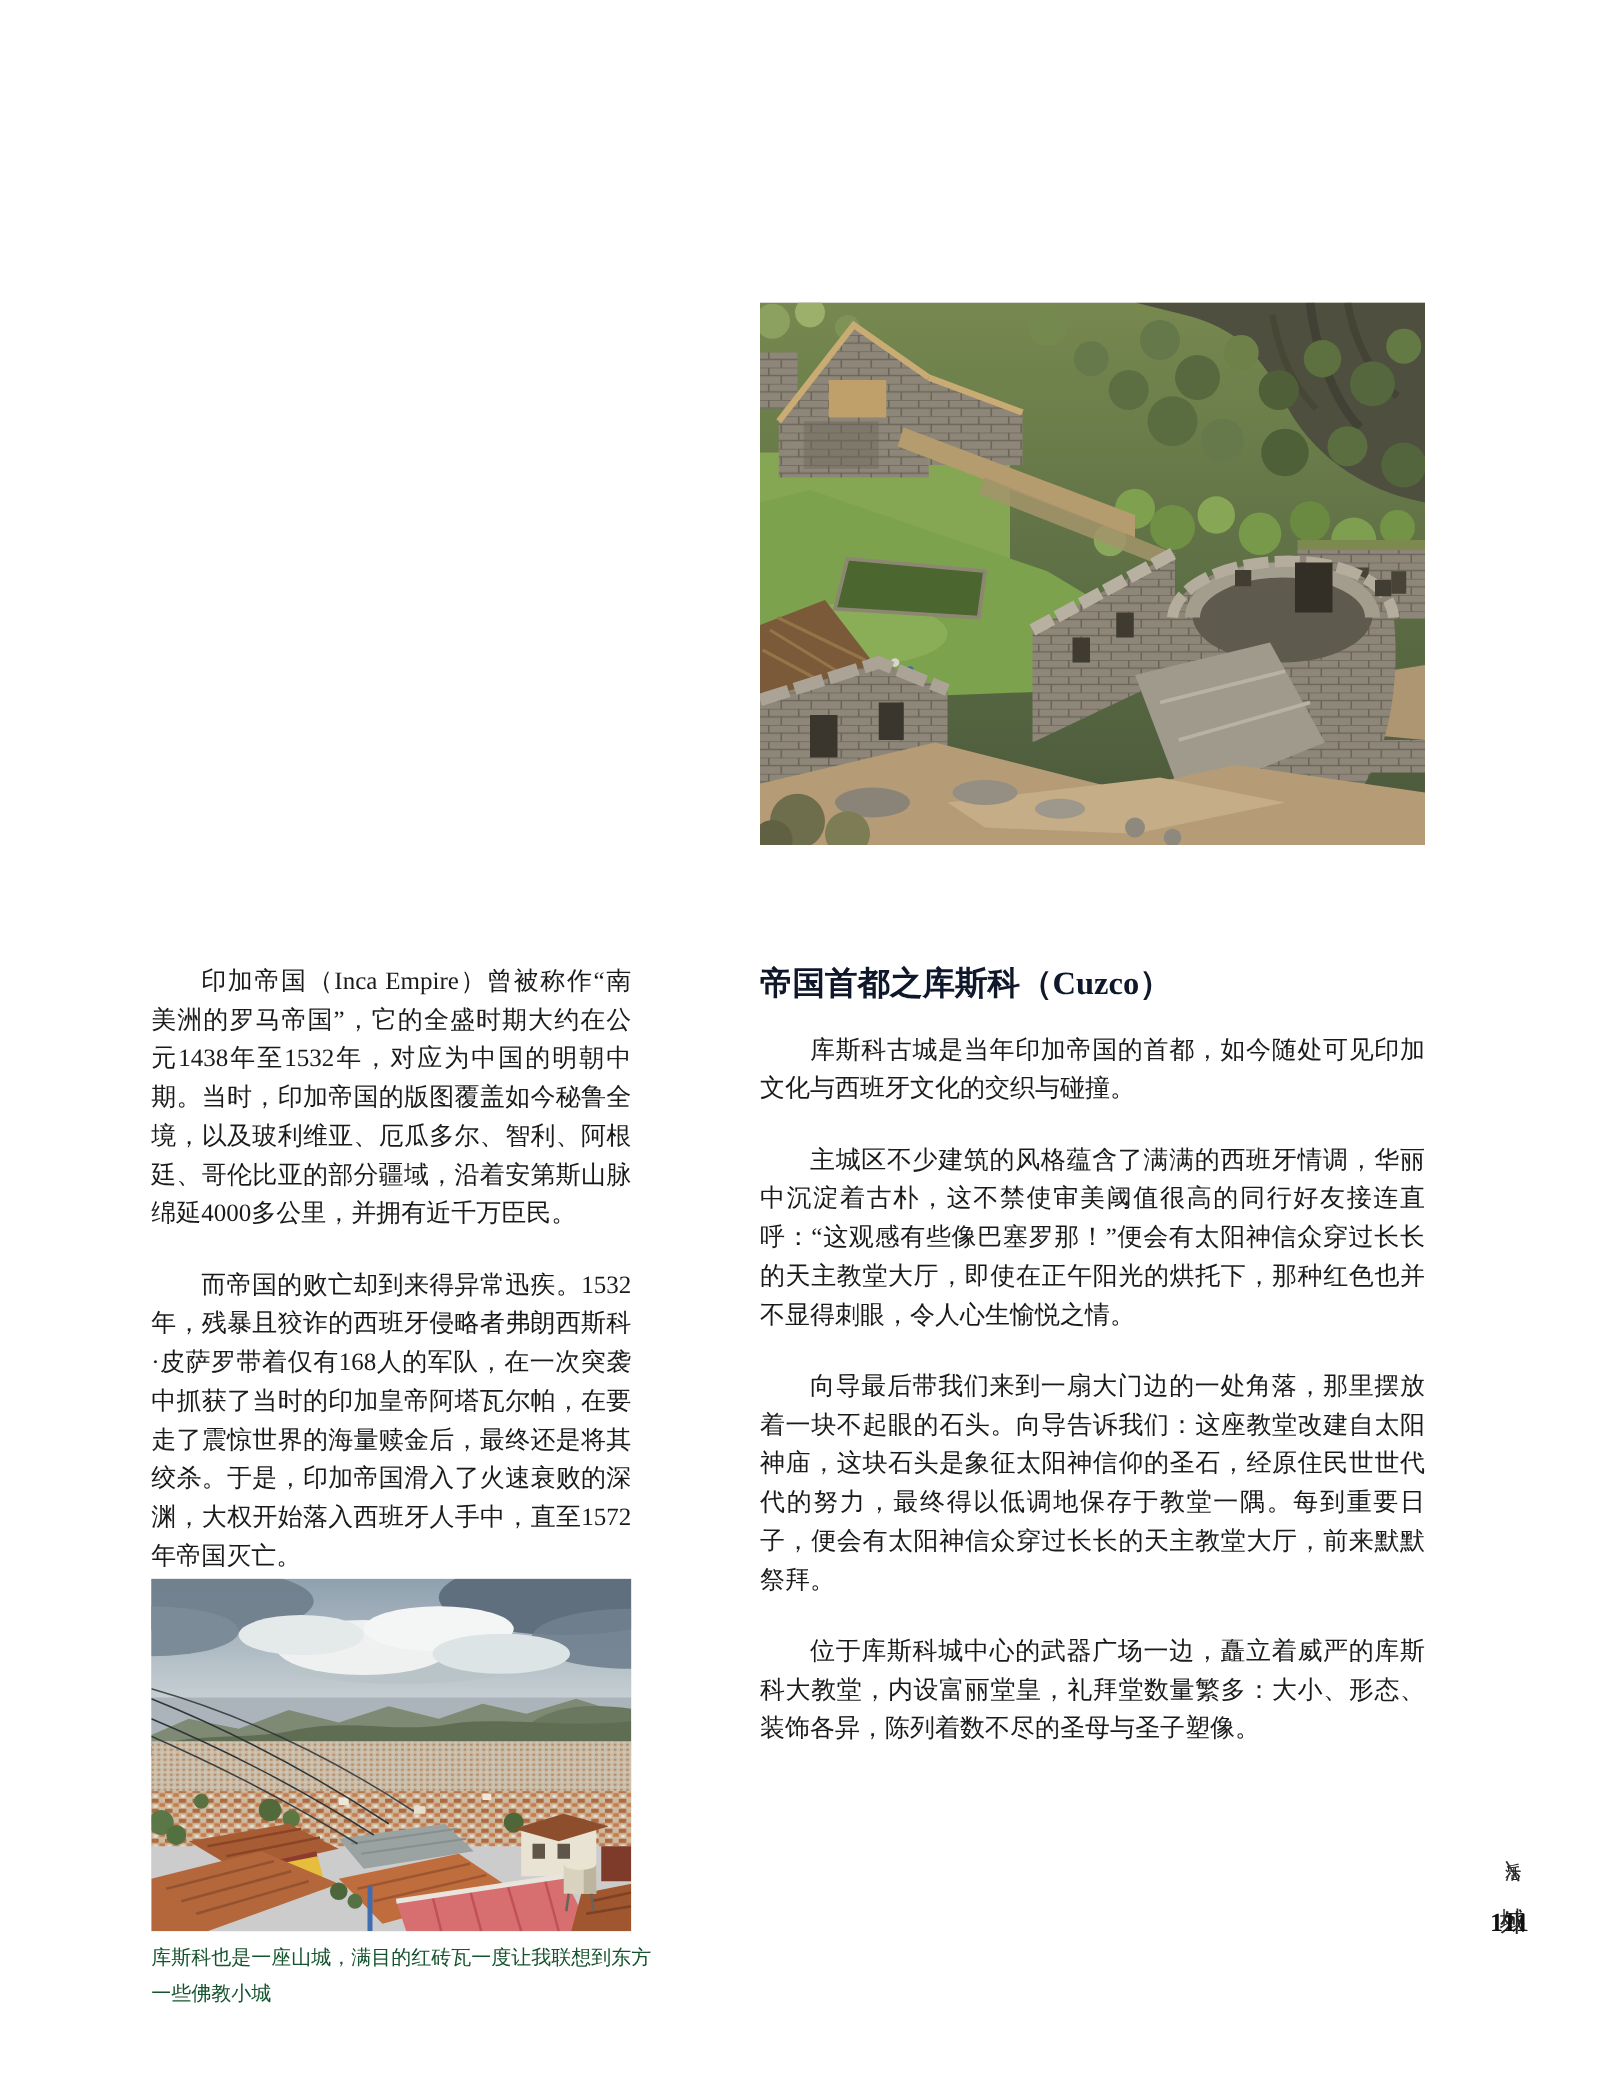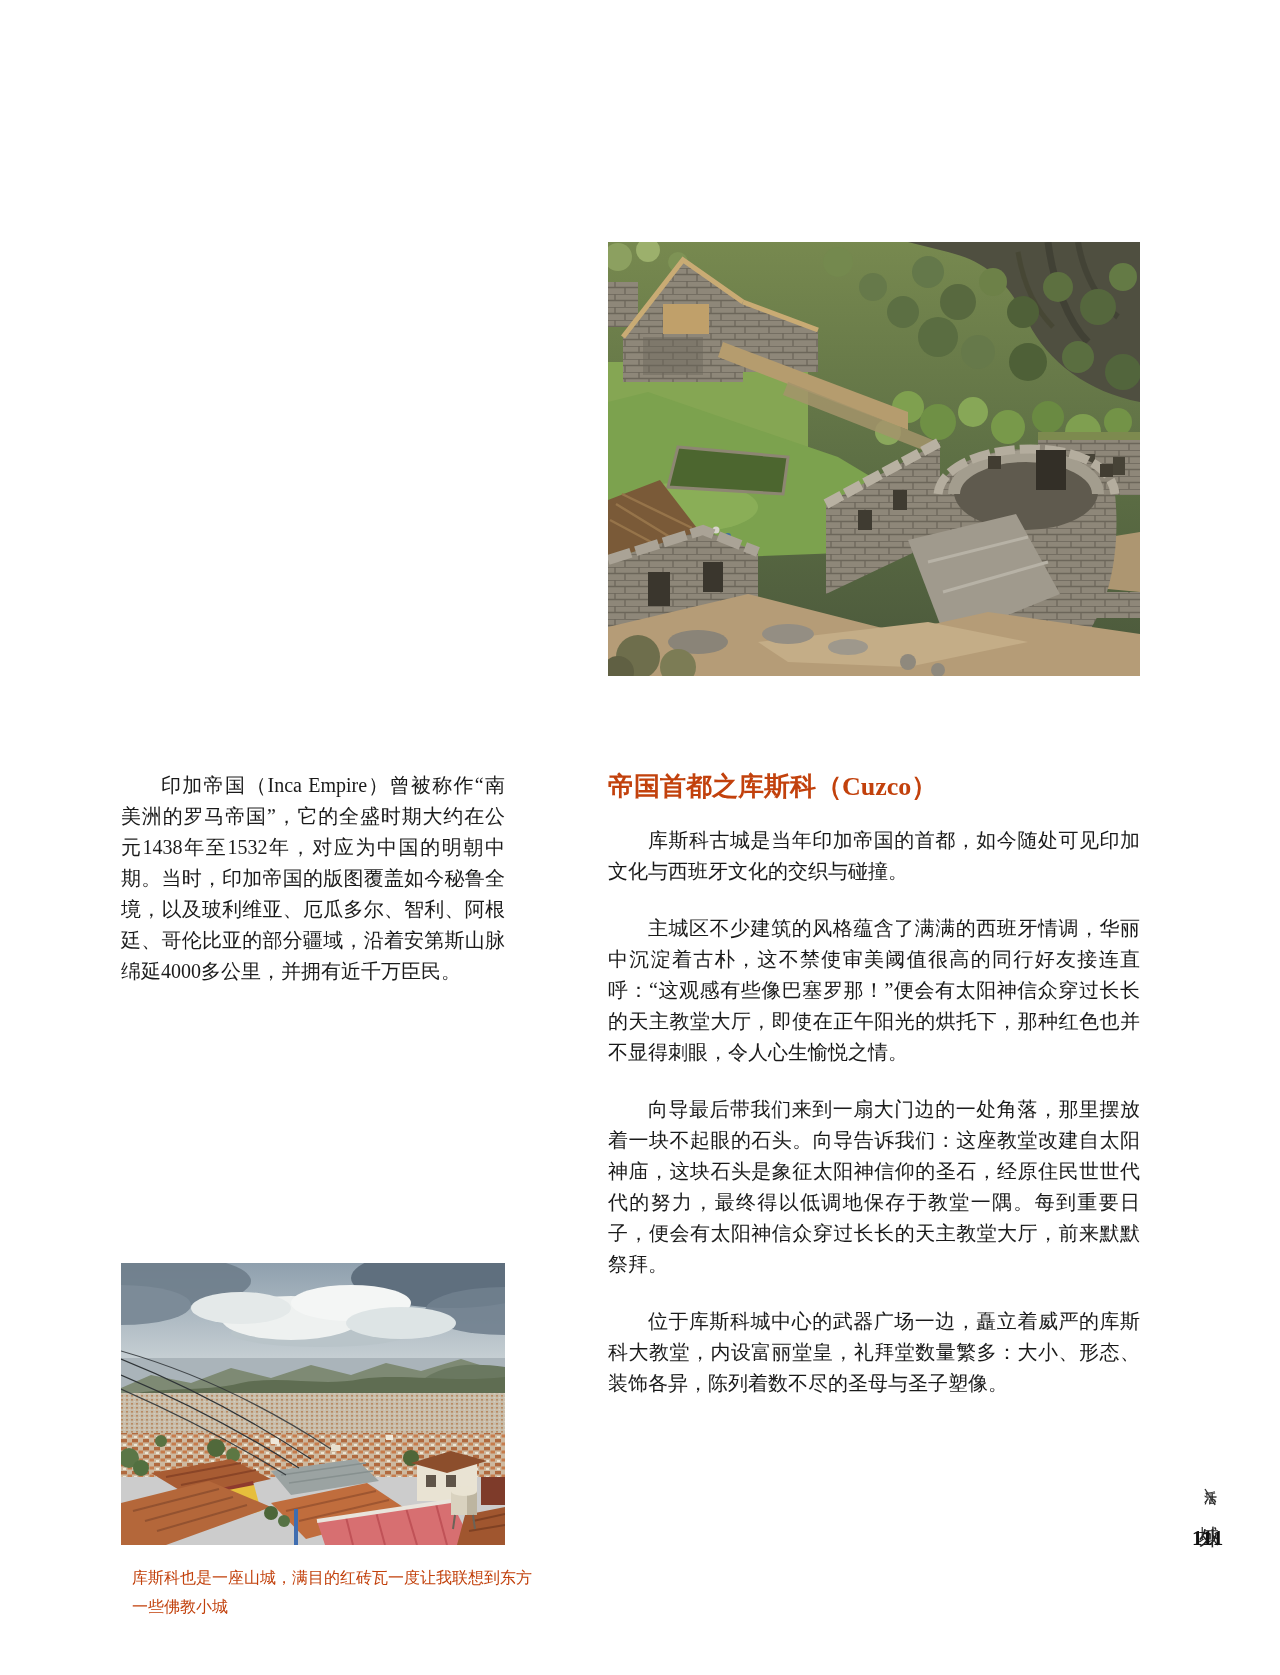--- a/index.html
+++ b/index.html
@@ -7,24 +7,24 @@
         font-family:"Liberation Serif","DejaVu Serif",serif;color:#1a1a1a;overflow:hidden;}
   .photo{position:absolute;overflow:hidden;background:#ccc;}
   #photo-top{left:608px;top:242px;width:532px;height:434px;}
   #photo-bottom{left:121px;top:1263px;width:384px;height:282px;}
   .col{position:absolute;text-align:justify;margin-top:43px;}
   .col p{margin:0 0 26px 0;font-size:20px;line-height:31px;text-indent:2em;
          font-family:"Liberation Serif","DejaVu Serif",serif;}
   #left-col{left:121px;top:727px;width:384px;}
   #right-col{left:608px;top:727px;width:532px;}
   .heading{font-size:26px;line-height:34px;margin:0 0 21px 0;font-weight:bold;
-           text-indent:0;text-align:left;color:#c2410c;}
-  .caption{position:absolute;left:121px;top:1552px;width:412px;margin:11px;
+           text-indent:0;text-align:left;color:#0f172a;}
+  .caption{position:absolute;left:121px;top:1552px;width:412px;margin:0;
            font-family:"Liberation Sans","DejaVu Sans",sans-serif;
-           font-size:16px;line-height:29px;color:#c2410c;text-align:left;}
+           font-size:16px;line-height:29px;color:#14532d;text-align:left;}
   .side-marker{position:absolute;left:1196px;top:1480px;width:28px;
                display:flex;flex-direction:column;align-items:center;gap:3px;color:#222;}
   .sm-small{writing-mode:vertical-rl;text-orientation:upright;font-size:13px;
             letter-spacing:2px;font-family:"Liberation Serif","DejaVu Serif",serif;}
   .sm-large{writing-mode:vertical-rl;text-orientation:upright;font-size:20px;
             letter-spacing:3px;font-family:"Liberation Serif","DejaVu Serif",serif;}
   .page-num{position:absolute;left:1192px;top:1526px;font-size:21px;font-weight:bold;
             letter-spacing:1px;color:#111;font-family:"Liberation Serif","DejaVu Serif",serif;}
 </style>
 </head>
@@ -144,20 +144,21 @@
         <circle cx="10" cy="430" r="16" fill="#606043"></circle>
         <circle cx="300" cy="420" r="8" fill="#8f897d"></circle>
         <circle cx="330" cy="428" r="7" fill="#8f897d"></circle>
         <rect x="470" y="350" width="62" height="26" fill="url(#tp-stone)"></rect>
       </g>
     </svg>
   </div>
 
   <div class="col" id="left-col">
     <p>印加帝国（Inca Empire）曾被称作“南美洲的罗马帝国”，它的全盛时期大约在公元1438年至1532年，对应为中国的明朝中期。当时，印加帝国的版图覆盖如今秘鲁全境，以及玻利维亚、厄瓜多尔、智利、阿根廷、哥伦比亚的部分疆域，沿着安第斯山脉绵延4000多公里，并拥有近千万臣民。</p>
+    <p>而帝国的败亡却到来得异常迅疾。1532年，残暴且狡诈的西班牙侵略者弗朗西斯科·皮萨罗带着仅有168人的军队，在一次突袭中抓获了当时的印加皇帝阿塔瓦尔帕，在要走了震惊世界的海量赎金后，最终还是将其绞杀。于是，印加帝国滑入了火速衰败的深渊，大权开始落入西班牙人手中，直至1572年帝国灭亡。</p>
   </div>
 
   <div class="col" id="right-col">
     <h2 class="heading">帝国首都之库斯科（Cuzco）</h2>
     <p>库斯科古城是当年印加帝国的首都，如今随处可见印加文化与西班牙文化的交织与碰撞。</p>
     <p>主城区不少建筑的风格蕴含了满满的西班牙情调，华丽中沉淀着古朴，这不禁使审美阈值很高的同行好友接连直呼：“这观感有些像巴塞罗那！”便会有太阳神信众穿过长长的天主教堂大厅，即使在正午阳光的烘托下，那种红色也并不显得刺眼，令人心生愉悦之情。</p>
     <p>向导最后带我们来到一扇大门边的一处角落，那里摆放着一块不起眼的石头。向导告诉我们：这座教堂改建自太阳神庙，这块石头是象征太阳神信仰的圣石，经原住民世世代代的努力，最终得以低调地保存于教堂一隅。每到重要日子，便会有太阳神信众穿过长长的天主教堂大厅，前来默默祭拜。</p>
     <p>位于库斯科城中心的武器广场一边，矗立着威严的库斯科大教堂，内设富丽堂皇，礼拜堂数量繁多：大小、形态、装饰各异，陈列着数不尽的圣母与圣子塑像。</p>
   </div>
 

